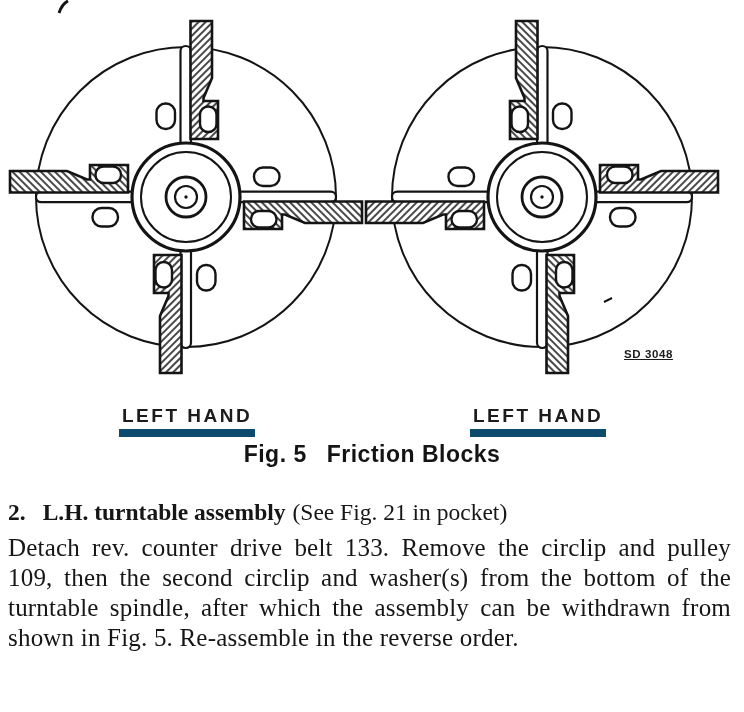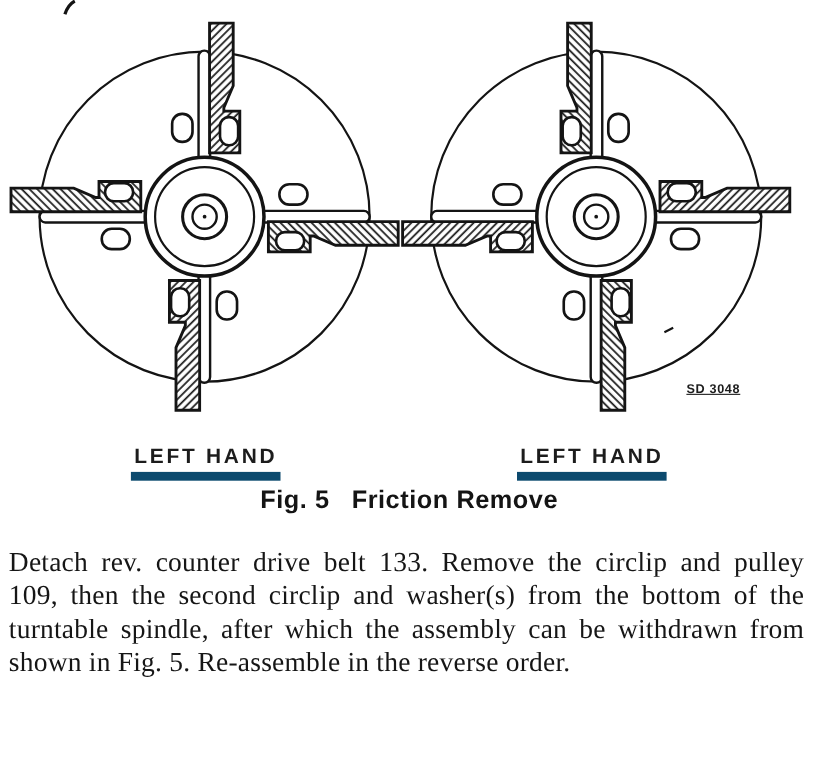--- a/index.html
+++ b/index.html
@@ -77,23 +77,26 @@
     <path d="M 59 13 C 61 7 64 3 68 1" fill="none" stroke="#141414" stroke-width="3"></path>
     <path d="M 604 302 L 612 298" fill="none" stroke="#141414" stroke-width="2"></path>
   </svg>
 
   <div class="hand-label label-left">LEFT HAND</div>
   <div class="hand-label label-right">LEFT HAND</div>
 
   <div class="drawing-code">SD 3048</div>
 
   <div class="fig-caption">
-    <span class="cap-prefix">Fig. 5</span><span class="cap-title">Friction Remove</span>
+    <span class="cap-prefix">Fig. 5</span><span class="cap-title">Friction Blocks</span>
   </div>
 
   <div class="text-block">
+    <div class="sec-heading">
+      <span class="sec-num">2.</span><span class="sec-title">L.H. turntable assembly</span><span class="sec-note">(See Fig. 21 in pocket)</span>
+    </div>
     <div class="pline">Detach rev. counter drive belt 133. Remove the circlip and pulley</div>
     <div class="pline">109, then the second circlip and washer(s) from the bottom of the</div>
     <div class="pline">turntable spindle, after which the assembly can be withdrawn from</div>
     <div class="pline pline-last">shown in Fig. 5. Re-assemble in the reverse order.</div>
   </div>
 
 </div>
 
 </body></html>

